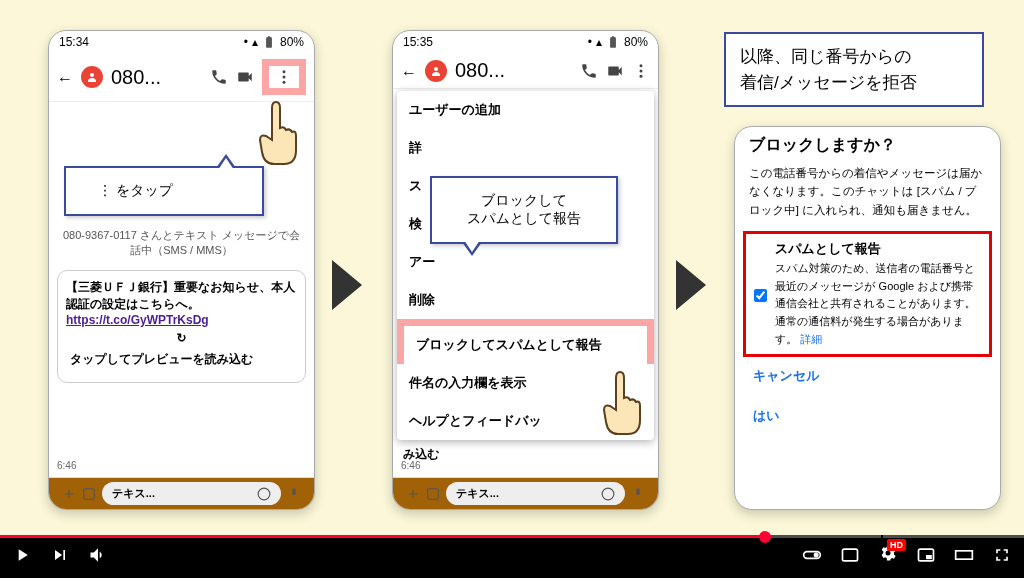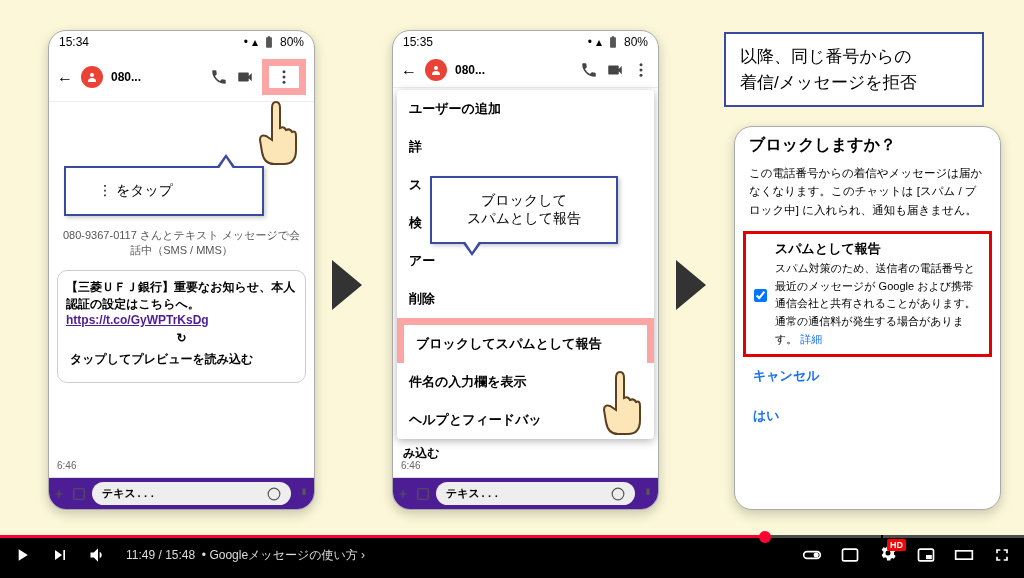--- a/index.html
+++ b/index.html
@@ -15,41 +15,41 @@
 .ctrl-icon { width: 20px; height: 20px; fill: #fff; cursor: pointer; }
 .time-text { font-size: 12px; color: #ddd; }
 .phone { position: absolute; width: 267px; height: 480px; background: #fff; border-radius: 18px; border: 1px solid #aaa; box-shadow: 0 4px 12px rgba(0,0,0,0.2); overflow: hidden; top: 30px; }
 .phone1 { left: 48px; }
 .phone2 { left: 392px; }
 .phone3 { left: 734px; top: 126px; height: 384px; }
 .status-bar { display: flex; justify-content: space-between; align-items: center; padding: 4px 10px; font-size: 12px; font-weight: 500; }
 .status-right { display: flex; align-items: center; gap: 4px; }
 .msg-header { display: flex; align-items: center; gap: 8px; padding: 6px 8px; border-bottom: 1px solid #eee; }
 .avatar { width: 22px; height: 22px; border-radius: 50%; background: #ea4335; display: flex; align-items: center; justify-content: center; color: #fff; font-size: 12px; }
-.hdr-title { font-size: 12px; font-weight: 700; flex: 1; }
+.hdr-title { font-size: 20px; font-weight: 400; flex: 1; }
 .hdr-icon { width: 18px; height: 18px; fill: #444; }
 .red-box { border: 7px solid #fca5a5; }
 .callout { position: absolute; background: #fff; border: 2px solid #3a4a9f; padding: 14px 32px; font-size: 14px; font-weight: 500; box-shadow: 2px 2px 4px rgba(0,0,0,0.2); }
 .arrow-tri { position: absolute; width: 0; height: 0; border-top: 25px solid transparent; border-bottom: 25px solid transparent; border-left: 30px solid #333; }
 .hand { position: absolute; width: 50px; height: 70px; }
 .msg-body { padding: 6px 10px; font-size: 11px; color: #555; text-align: center; }
 .msg-bubble { margin: 6px 8px; border: 1px solid #ccc; border-radius: 10px; padding: 8px; font-size: 12px; text-align: left; font-weight: 600; }
 .msg-bubble a { color: #4c1d95; text-decoration: underline; }
 .preview-row { font-size: 12px; font-weight: 600; padding: 6px 4px; }
 .menu-dropdown { background: #fff; margin: 2px 4px; box-shadow: 0 2px 8px rgba(0,0,0,0.3); border-radius: 4px; }
 .menu-item { padding: 10px 12px; font-size: 13px; font-weight: 600; border-bottom: 0; }
 .dialog-title { font-size: 16px; font-weight: 700; padding: 8px 14px; }
 .dialog-body { font-size: 11.5px; padding: 0 14px 8px; line-height: 1.6; }
 .report-box { margin: 4px 8px; border: 3px solid #e40000; padding: 6px 8px; display: flex; gap: 8px; }
 .report-box input { margin-top: 3px; }
 .report-text { font-size: 11px; line-height: 1.6; }
 .report-title { font-size: 13px; font-weight: 700; margin-bottom: 2px; }
 .dialog-btns { display: flex; justify-content: flex-end; gap: 22px; padding: 6px 18px 10px; font-size: 13px; font-weight: 700; color: #1a73e8; flex-direction: column; }
 .hd-badge { background: #f00; color: #fff; font-size: 9px; font-weight: bold; padding: 1px 3px; border-radius: 2px; }
-.bottom-input { position: absolute; bottom: 0; left: 0; right: 0; display: flex; align-items: center; gap: 6px; padding: 4px 3px; background: #4c1d95; border-top: 1px solid #ddd; font-family: Liberation Mono, monospace; }
+.bottom-input { position: absolute; bottom: 0; left: 0; right: 0; display: flex; align-items: center; gap: 6px; padding: 4px 13px; background: #a16207; border-top: 1px solid #ddd; }
 .input-pill { flex: 1; background: #eee; border-radius: 16px; padding: 4px 10px; font-size: 11px; font-weight: 600; display: flex; justify-content: space-between; align-items: center; }
 .sm-icon { width: 14px; height: 14px; fill: #555; }
 .stamp { position: absolute; left: 8px; font-size: 10px; color: #666; }
 .top-annotation { position: absolute; top: 32px; left: 724px; width: 260px; background: #fff; border: 2px solid #3a4a9f; padding: 10px 14px; font-size: 17px; font-weight: 500; line-height: 1.5; }
 .link-detail { color: #1a73e8; }
 </style>
 </head>
 <body>
 
 <div class="video-area">
@@ -250,24 +250,20 @@
     <div class="ctrl-left">
       <svg class="ctrl-icon" viewBox="0 0 24 24">
           <path d="M8 5v14l11-7z"></path>
         </svg>
       <svg class="ctrl-icon" viewBox="0 0 24 24">
           <path d="M6 18l8.5-6L6 6v12zM16 6v12h2V6h-2z"></path>
         </svg>
       <svg class="ctrl-icon" viewBox="0 0 24 24">
           <path d="M3 9v6h4l5 5V4L7 9H3zm13.5 3A4.5 4.5 0 0014 7.97v8.05A4.5 4.5 0 0016.5 12z"></path>
         </svg>
-      <span class="time-text">
-        <span>11:49</span> / <span>15:48</span>
-        &nbsp;•&nbsp;<span>Googleメッセージの使い方</span>&nbsp;›
-      </span>
     </div>
     <div class="ctrl-right">
       <svg class="ctrl-icon" viewBox="0 0 24 24">
           <rect x="2" y="8" width="20" height="8" rx="4" fill="none" stroke="#fff" stroke-width="2"></rect>
           <circle cx="17" cy="12" r="3"></circle>
         </svg>
       <svg class="ctrl-icon" viewBox="0 0 24 24">
           <rect x="3" y="5" width="18" height="14" rx="2" fill="none" stroke="#fff" stroke-width="2"></rect>
         </svg>
       <div style="position:relative">

